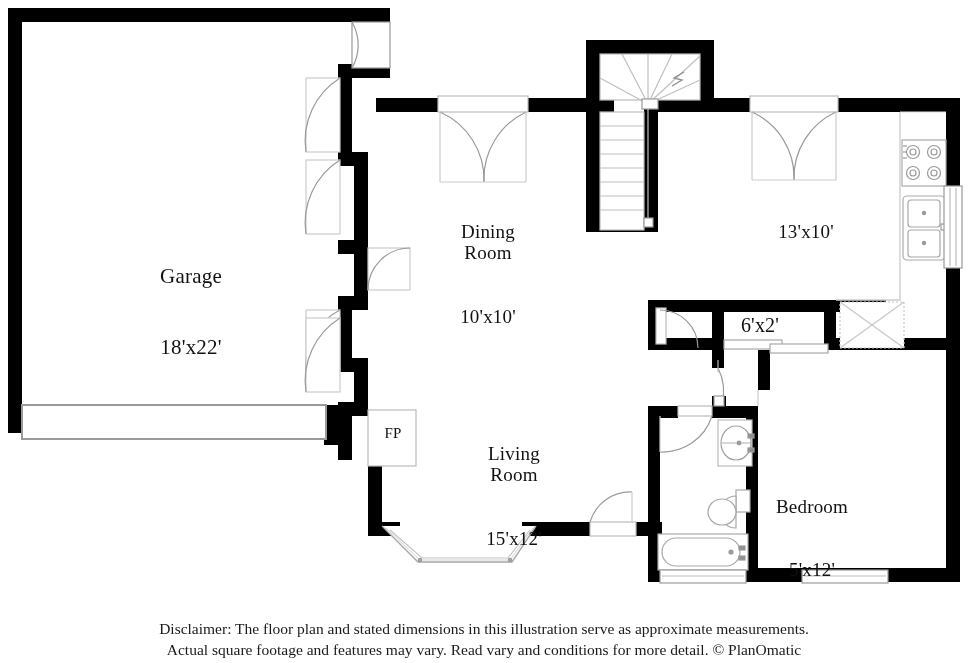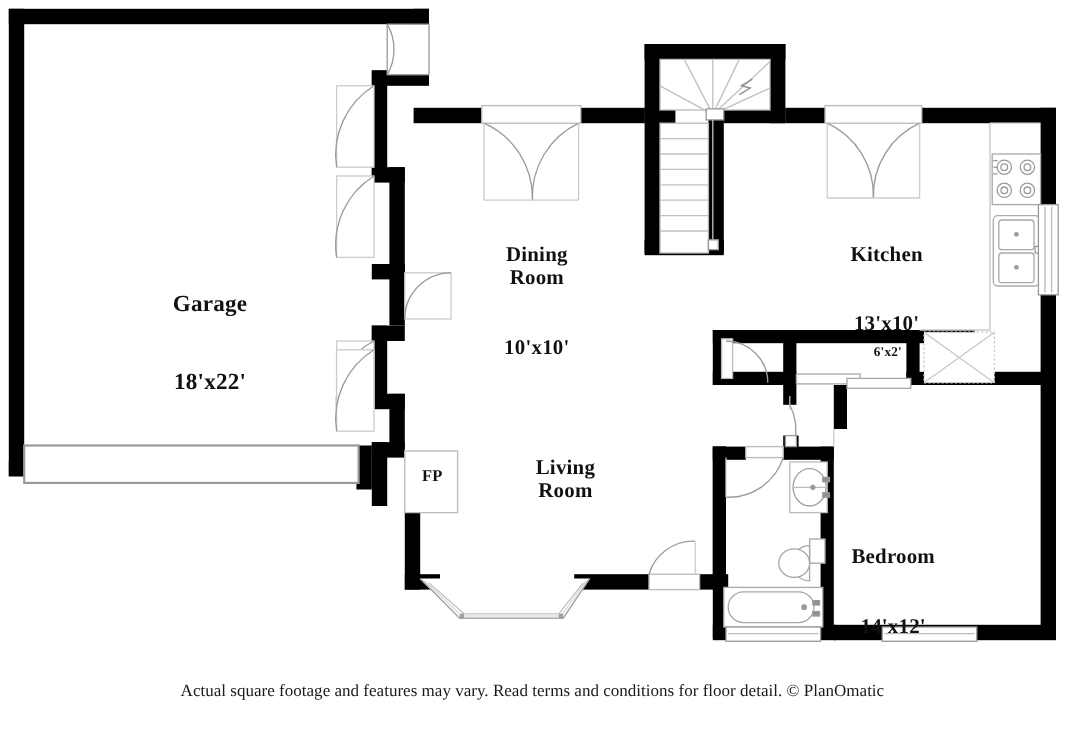--- a/index.html
+++ b/index.html
@@ -11,35 +11,35 @@
     position:relative;
     overflow:hidden;
   }
   #plan{
     position:absolute;left:0;top:0;width:968px;height:663px;
   }
   .room-label{
     position:absolute;
     text-align:center;
     font-family:"Liberation Serif", serif;
-    font-weight:bold;
+    font-weight:normal;
     color:#111111;
     line-height:1.12;
     white-space:pre;
     letter-spacing:0.2px;
     pointer-events:none;
   }
   .rl-name{display:block;}
   .rl-dim{display:block;}
   #label-garage{ left:96px; top:218px; width:190px; font-size:21px;text-align:center; }
   #label-dining{ left:400px; top:178px; width:176px; font-size:19px; }
   #label-kitchen{ left:718px; top:178px; width:176px; font-size:19px; }
-  #label-living{ left:426px; top:372px; width:176px; font-size:19px; }
+  #label-living{ left:426px; top:400px; width:176px; font-size:19px; }
   #label-bedroom{ left:724px; top:453px; width:176px; font-size:19px; }
-  #label-closet{ left:700px; top:314px; width:120px; font-size:12px;text-align:right; }
+  #label-closet{ left:700px; top:314px; width:120px; font-size:20px; }
   #label-fp{ left:358px; top:425px; width:70px; font-size:15px; }
   #disclaimer{
     position:absolute;
     left:0; top:618px; width:968px;
     text-align:center;
     font-family:"Liberation Serif", serif;
     font-size:15.5px;
     line-height:1.38;
     color:#1a1a1a;
   }
@@ -317,33 +317,34 @@
   <span class="rl-dim">18'x22'</span>
 </div>
 
 <div class="room-label" id="label-dining">
   <span class="rl-name">Dining
 Room</span>
   <span class="rl-dim">10'x10'</span>
 </div>
 
 <div class="room-label" id="label-kitchen">
-  <span class="rl-name">Kitchen</span>
   <span class="rl-dim">13'x10'</span>
 </div>
 
 <div class="room-label" id="label-living">
   <span class="rl-name">Living
 Room</span>
+  <span class="rl-dim">15'x12'</span>
 </div>
 
 <div class="room-label" id="label-bedroom">
   <span class="rl-name">Bedroom</span>
-  <span class="rl-dim">14'x12'</span>
+  <span class="rl-dim">5'x12'</span>
 </div>
 
 <div class="room-label" id="label-closet">6'x2'</div>
 
 <div class="room-label" id="label-fp">FP</div>
 
 <div id="disclaimer">
-  <div>Actual square footage and features may vary. Read terms and conditions for floor detail. © PlanOmatic</div>
+  <div>Disclaimer: The floor plan and stated dimensions in this illustration serve as approximate measurements.</div>
+  <div>Actual square footage and features may vary. Read vary and conditions for more detail. © PlanOmatic</div>
 </div>
 
 </body></html>

